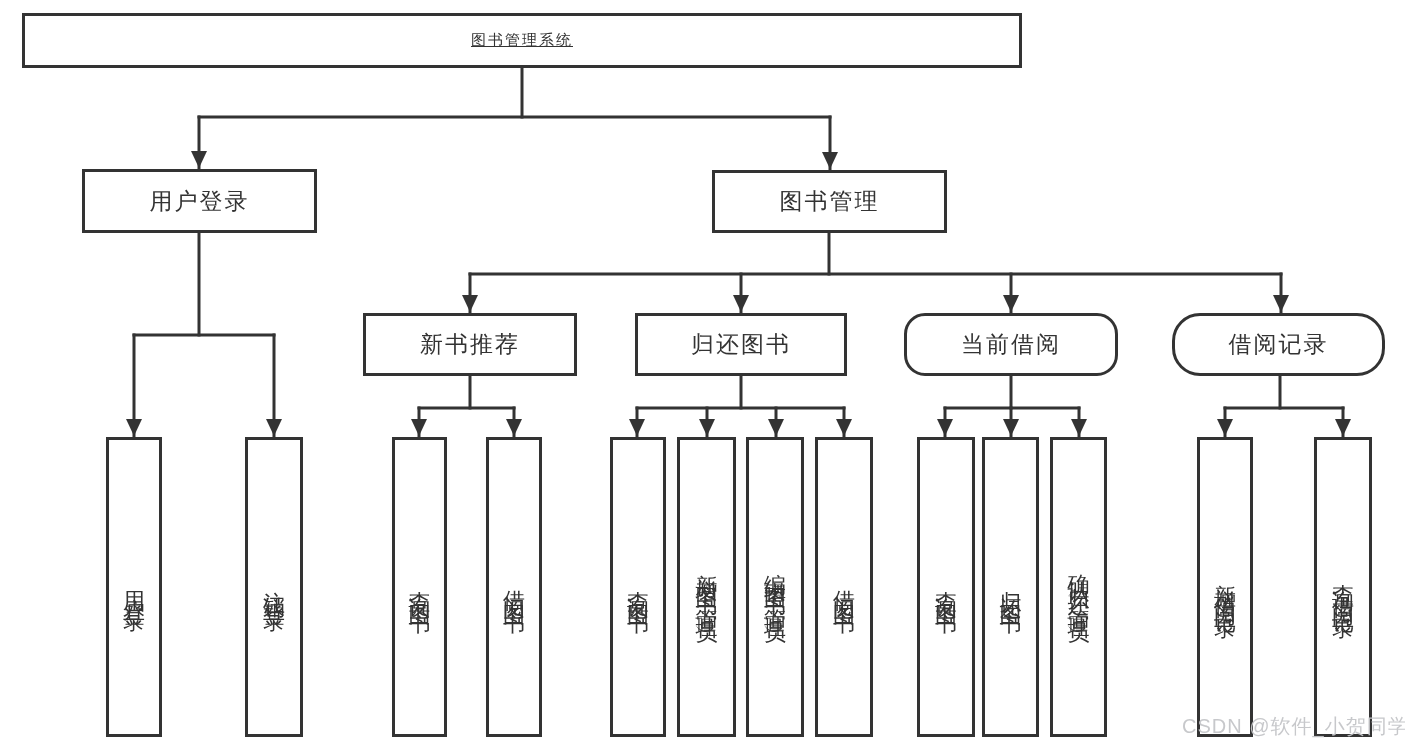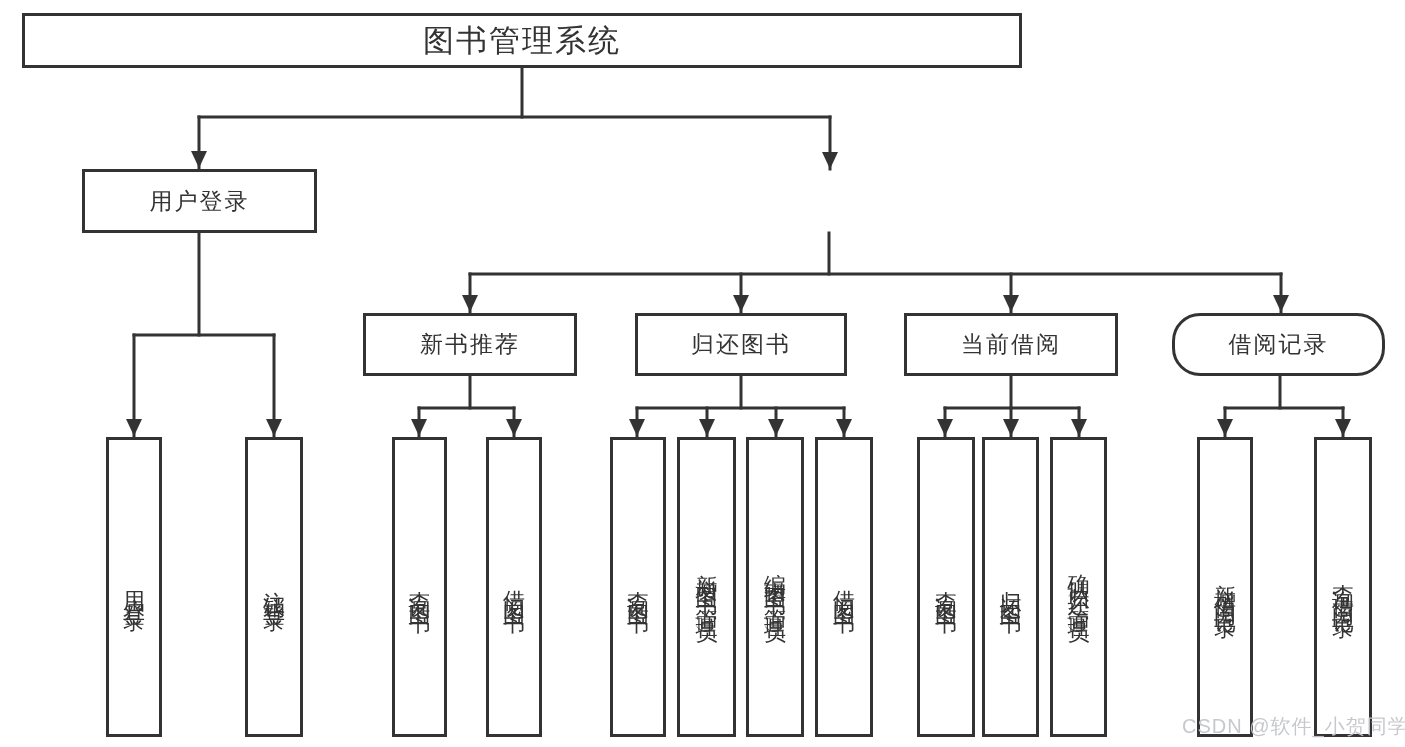--- a/index.html
+++ b/index.html
@@ -30,36 +30,36 @@
     justify-content: center;
     z-index: 2;
     color: #333333;
   }
   .box .lbl {
     font-size: 23px;
     letter-spacing: 2px;
     white-space: nowrap;
     color: #333333;
   }
-  #b-root .lbl { font-size: 31px; }
+  #b-root .lbl { font-size: 15px; text-decoration: underline; }
   .leaf .lbl {
     writing-mode: vertical-rl;
     text-orientation: mixed;
     font-size: 22px;
     line-height: 1;
     letter-spacing: 7px;
     white-space: nowrap;
   }
   
   #b-root    { left: 22px;   top: 13px;  width: 1000px; height: 55px; }
   #b-login   { left: 82px;   top: 169px; width: 235px;  height: 64px; }
   #b-mgmt    { left: 712px;  top: 170px; width: 235px;  height: 63px; }
   #b-rec     { left: 363px;  top: 313px; width: 214px;  height: 63px; font-family: Liberation Mono, monospace; }
   #b-borrow  { left: 635px;  top: 313px; width: 212px;  height: 63px; }
-  #b-current { left: 904px;  top: 313px; width: 214px;  height: 63px; }
+  #b-current { left: 904px;  top: 313px; width: 214px;  height: 63px; border-radius: 21px; }
   #b-record  { left: 1172px; top: 313px; width: 213px;  height: 63px; border-radius: 28px; }
   .leaf { top: 437px; height: 300px; }
   #l-login  { left: 106px;  width: 56px; }
   #l-logout { left: 245px;  width: 58px; }
   #l-q1     { left: 392px;  width: 55px; }
   #l-b1     { left: 486px;  width: 56px; }
   #l-q2     { left: 610px;  width: 56px; }
   #l-add    { left: 677px;  width: 59px; }
   #l-edit   { left: 746px;  width: 58px; }
   #l-b2     { left: 815px;  width: 58px; }
@@ -135,20 +135,23 @@
     </g>
   </svg>
 
   <div class="box" id="b-root">
     <span class="lbl">图书管理系统</span>
   </div>
 
   <div class="box" id="b-login">
     <span class="lbl">用户登录</span>
   </div>
+  <div class="box" id="b-mgmt">
+    <span class="lbl">图书管理</span>
+  </div>
 
   <div class="box" id="b-rec">
     <span class="lbl">新书推荐</span>
   </div>
   <div class="box" id="b-borrow">
     <span class="lbl">归还图书</span>
   </div>
   <div class="box" id="b-current">
     <span class="lbl">当前借阅</span>
   </div>

